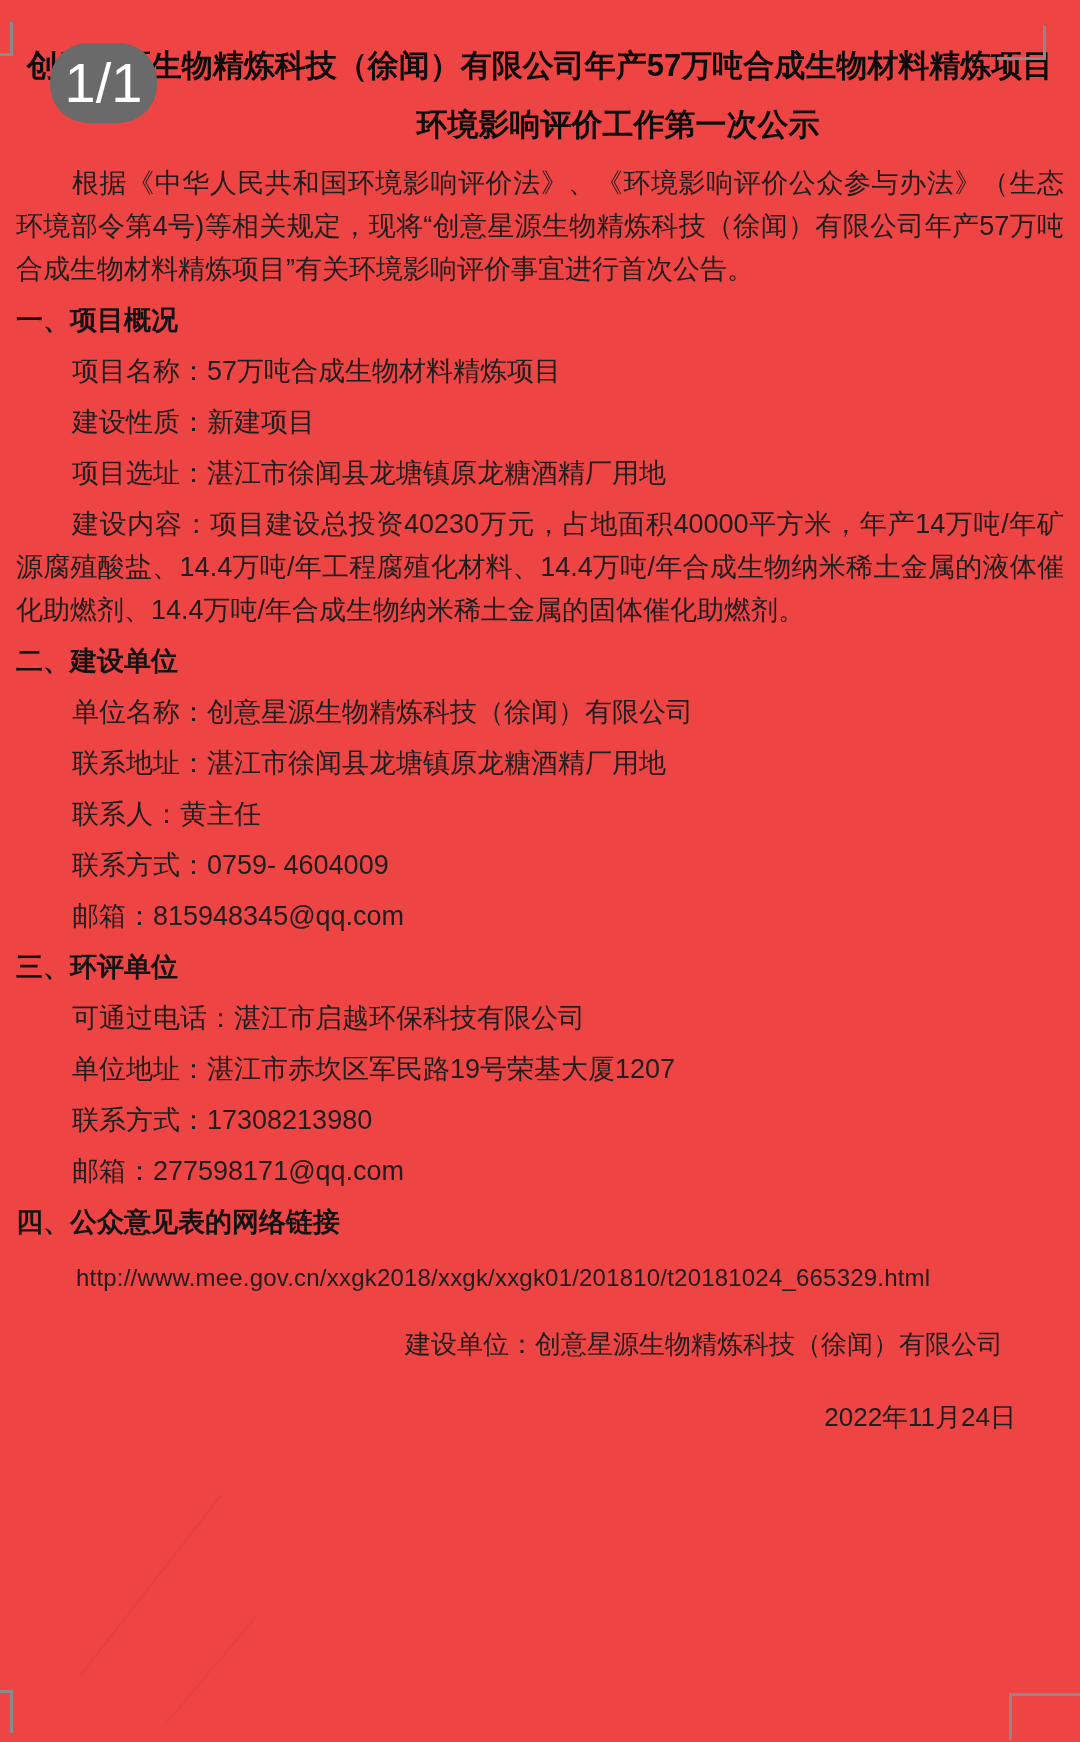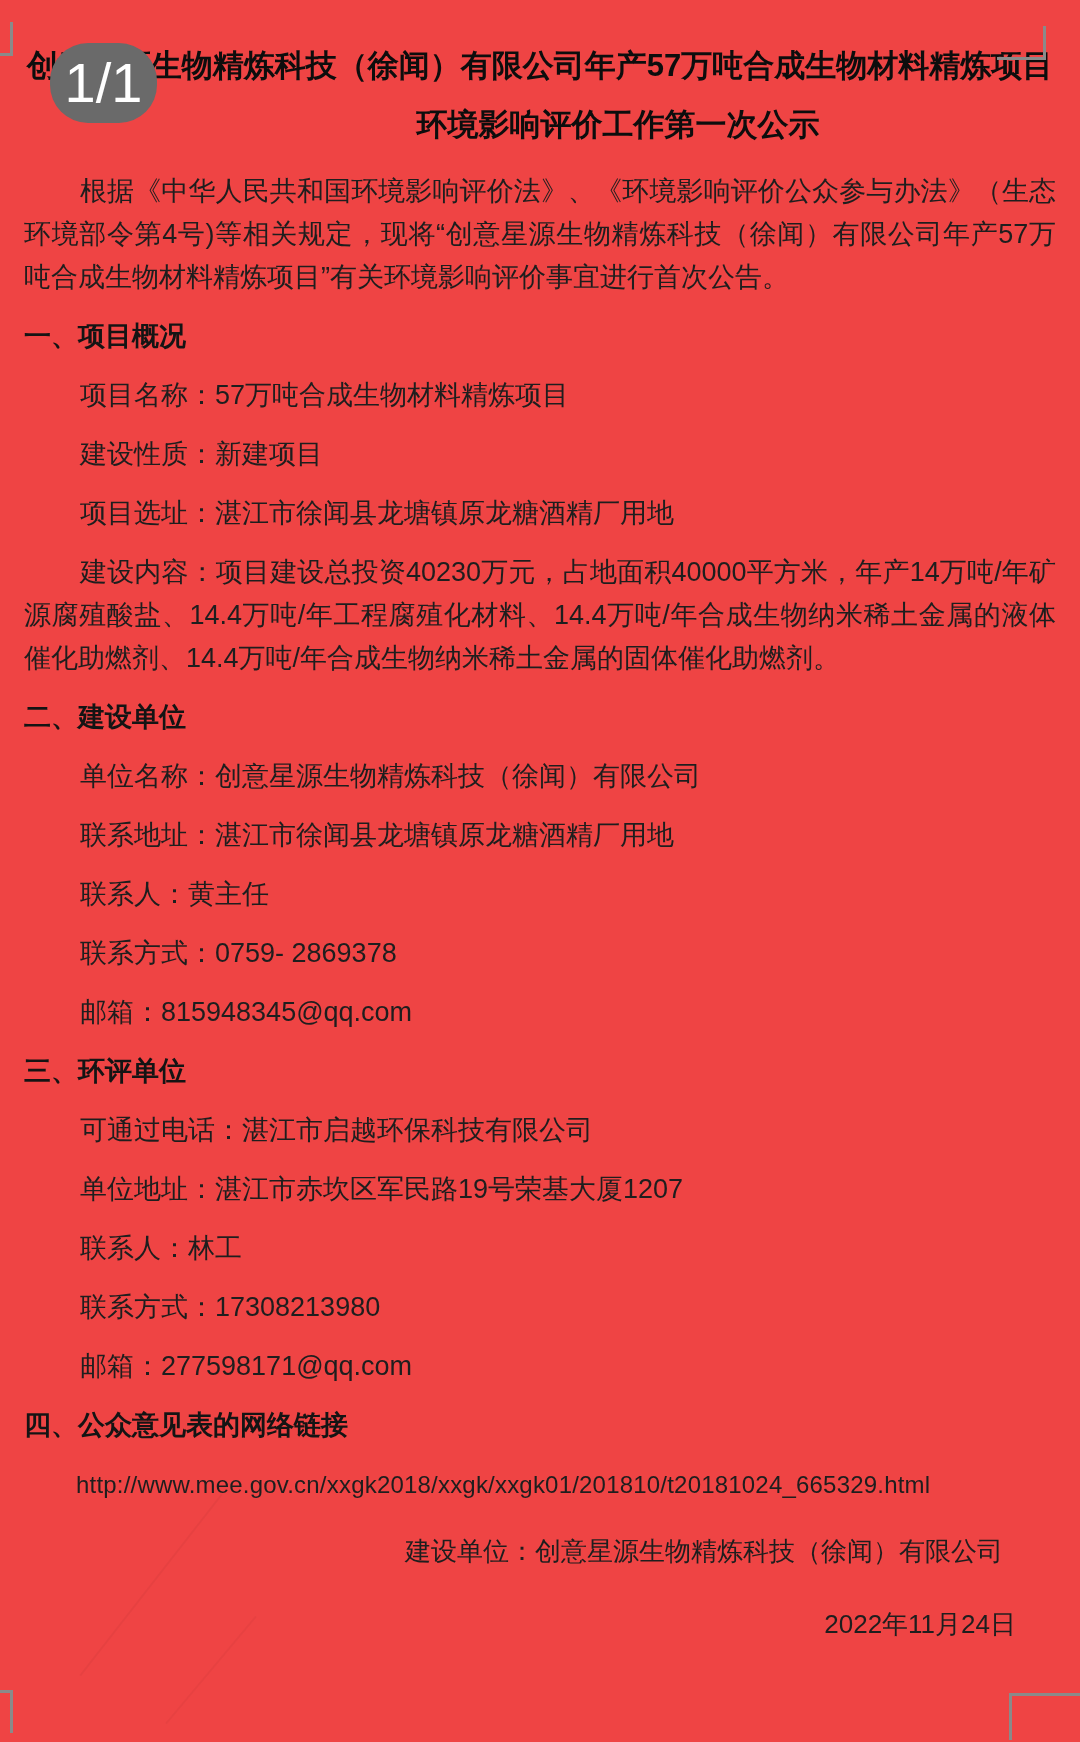--- a/index.html
+++ b/index.html
@@ -13,21 +13,21 @@
   }
   .content{
     position:absolute;left:8px;right:8px;top:36px;
   }
   .title{
     font-size:31px;font-weight:bold;color:#0d0d0d;
     line-height:59px;text-align:center;margin:0;
   }
   .title-line2{transform:translateX(78px);}
   p.body, h2.section{
-    font-size:27px;line-height:43px;margin:16px;
+    font-size:27px;line-height:43px;margin:8px;
     text-align:justify;
     font-weight:normal;color:#1e1e1e;
   }
   h2.section{font-weight:bold;color:#141414;}
   .indent{text-indent:56px;}
   .url-line{
     font-size:24px;line-height:43px;margin:12px;
     padding-left:56px;color:#1e1e1e;
     letter-spacing:0.2px;
   }
@@ -90,27 +90,26 @@
     <h2 class="section">一、项目概况</h2>
     <p class="body indent">项目名称：57万吨合成生物材料精炼项目</p>
     <p class="body indent">建设性质：新建项目</p>
     <p class="body indent">项目选址：湛江市徐闻县龙塘镇原龙糖酒精厂用地</p>
     <p class="body indent">建设内容：项目建设总投资40230万元，占地面积40000平方米，年产14万吨/年矿源腐殖酸盐、14.4万吨/年工程腐殖化材料、14.4万吨/年合成生物纳米稀土金属的液体催化助燃剂、14.4万吨/年合成生物纳米稀土金属的固体催化助燃剂。</p>
 
     <h2 class="section">二、建设单位</h2>
     <p class="body indent">单位名称：创意星源生物精炼科技（徐闻）有限公司</p>
     <p class="body indent">联系地址：湛江市徐闻县龙塘镇原龙糖酒精厂用地</p>
     <p class="body indent">联系人：黄主任</p>
-    <p class="body indent">联系方式：0759- 2869378</p>
+    <p class="body indent">联系方式：0759- 4604009</p>
     <p class="body indent">邮箱：815948345@qq.com</p>
 
     <h2 class="section">三、环评单位</h2>
     <p class="body indent">可通过电话：湛江市启越环保科技有限公司</p>
     <p class="body indent">单位地址：湛江市赤坎区军民路19号荣基大厦1207</p>
-    <p class="body indent">联系人：林工</p>
     <p class="body indent">联系方式：17308213980</p>
     <p class="body indent">邮箱：277598171@qq.com</p>
 
     <h2 class="section">四、公众意见表的网络链接</h2>
     <p class="url-line">http://www.mee.gov.cn/xxgk2018/xxgk/xxgk01/201810/t20181024_665329.html</p>
 
 
     <div class="footer">
       <p style="margin:17px;">建设单位：创意星源生物精炼科技（徐闻）有限公司</p>
       <p style="margin:4px;">2022年11月24日</p>

